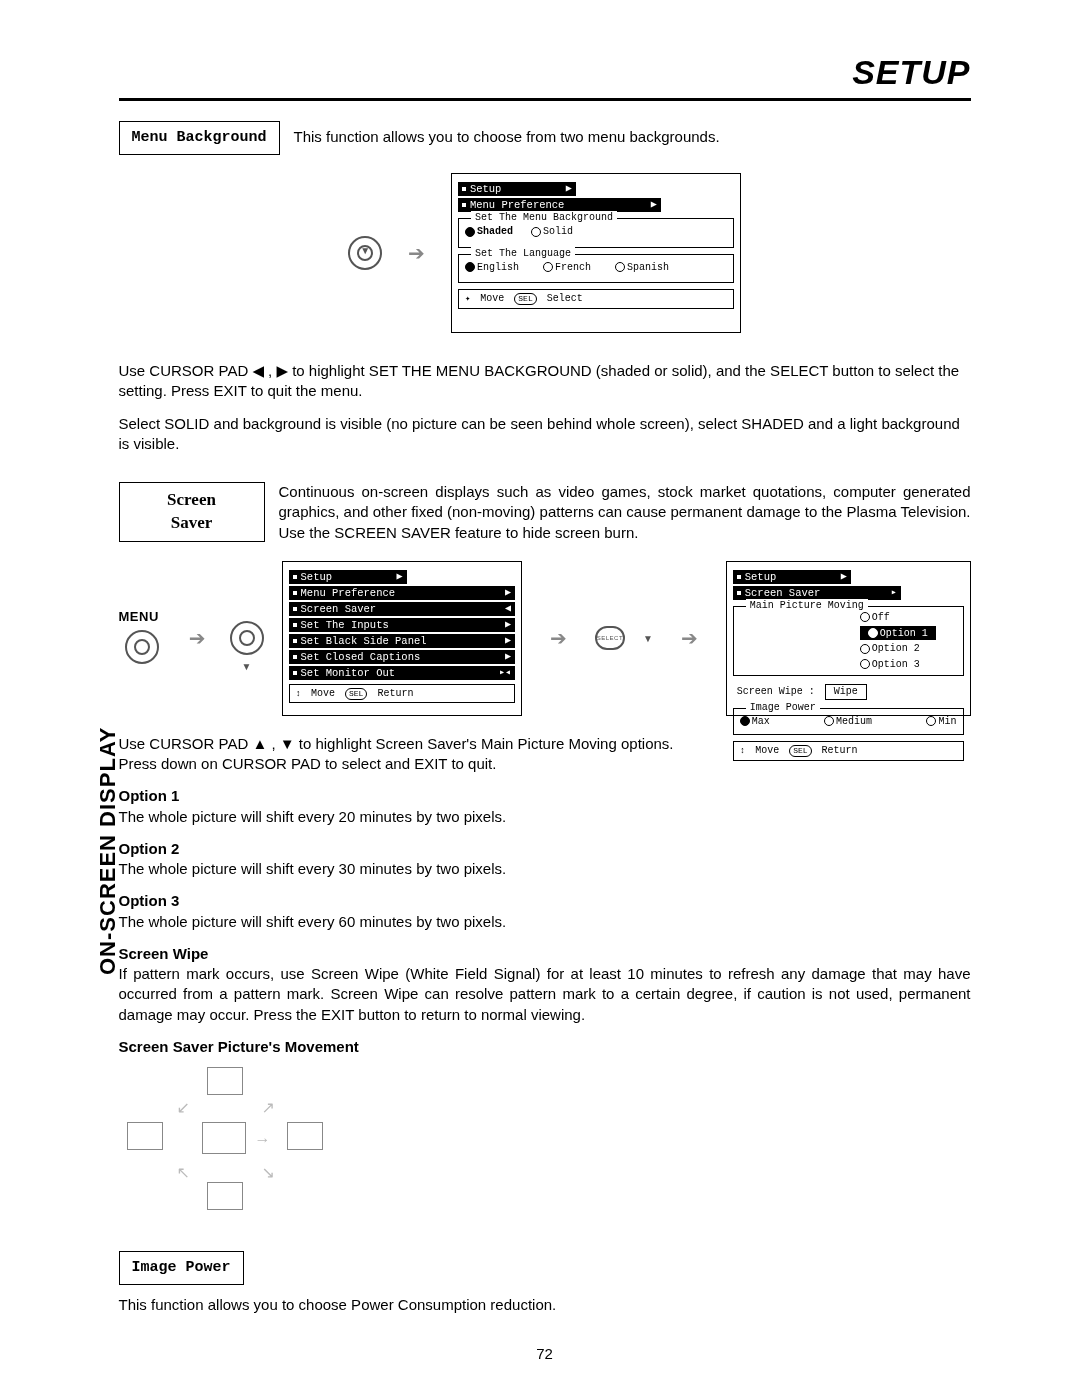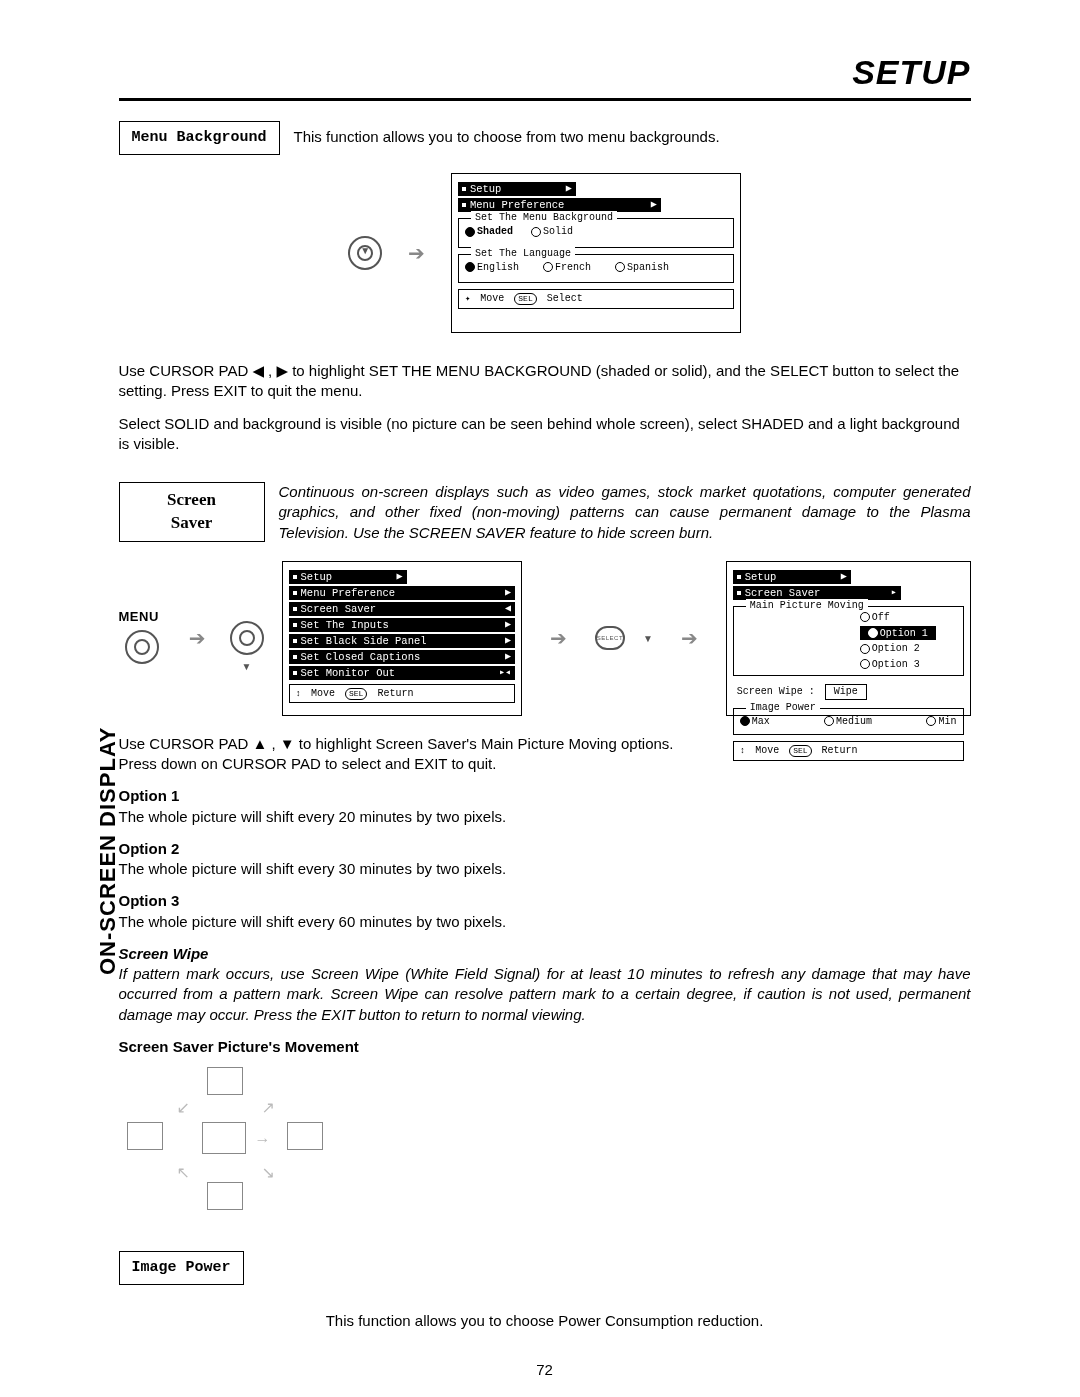--- a/index.html
+++ b/index.html
@@ -56,21 +56,21 @@
     font-family: Georgia, "Times New Roman", serif;
     font-weight: bold;
     font-size: 17px;
   }
   .section-row {
     display: flex;
     align-items: flex-start;
     gap: 14px;
     margin-top: 8px;
   }
-  .justified { text-align: justify; font-style: italic; }
+  .justified { text-align: justify; }
   .bodytext { font-size: 15px; }
   .bodytext p { margin: 4px 0 12px 0; }
   .bold { font-weight: bold; }
 
   
   .dial {
     width: 30px; height: 30px;
     border: 2px solid #555;
     border-radius: 50%;
     position: relative;
@@ -381,16 +381,16 @@
     <span class="arr" style="left:50px; top:30px;">↙</span>
     <span class="arr" style="left:135px; top:30px;">↗</span>
     <span class="arr" style="left:128px; top:60px;">→</span>
     <span class="arr" style="left:50px; top:95px;">↖</span>
     <span class="arr" style="left:135px; top:95px;">↘</span>
   </div>
 
   <div style="margin-top:14px;">
     <span class="labelbox" style="font-family:'Courier New',monospace;">Image Power</span>
   </div>
-  <p class="bodytext" style="margin-top:26px;text-align:center;">This function allows you to choose Power Consumption reduction.</p>
+  <p class="bodytext" style="margin-top:10px;">This function allows you to choose Power Consumption reduction.</p>
 
   <div class="page-number">72</div>
 </div>
 
 </body></html>

